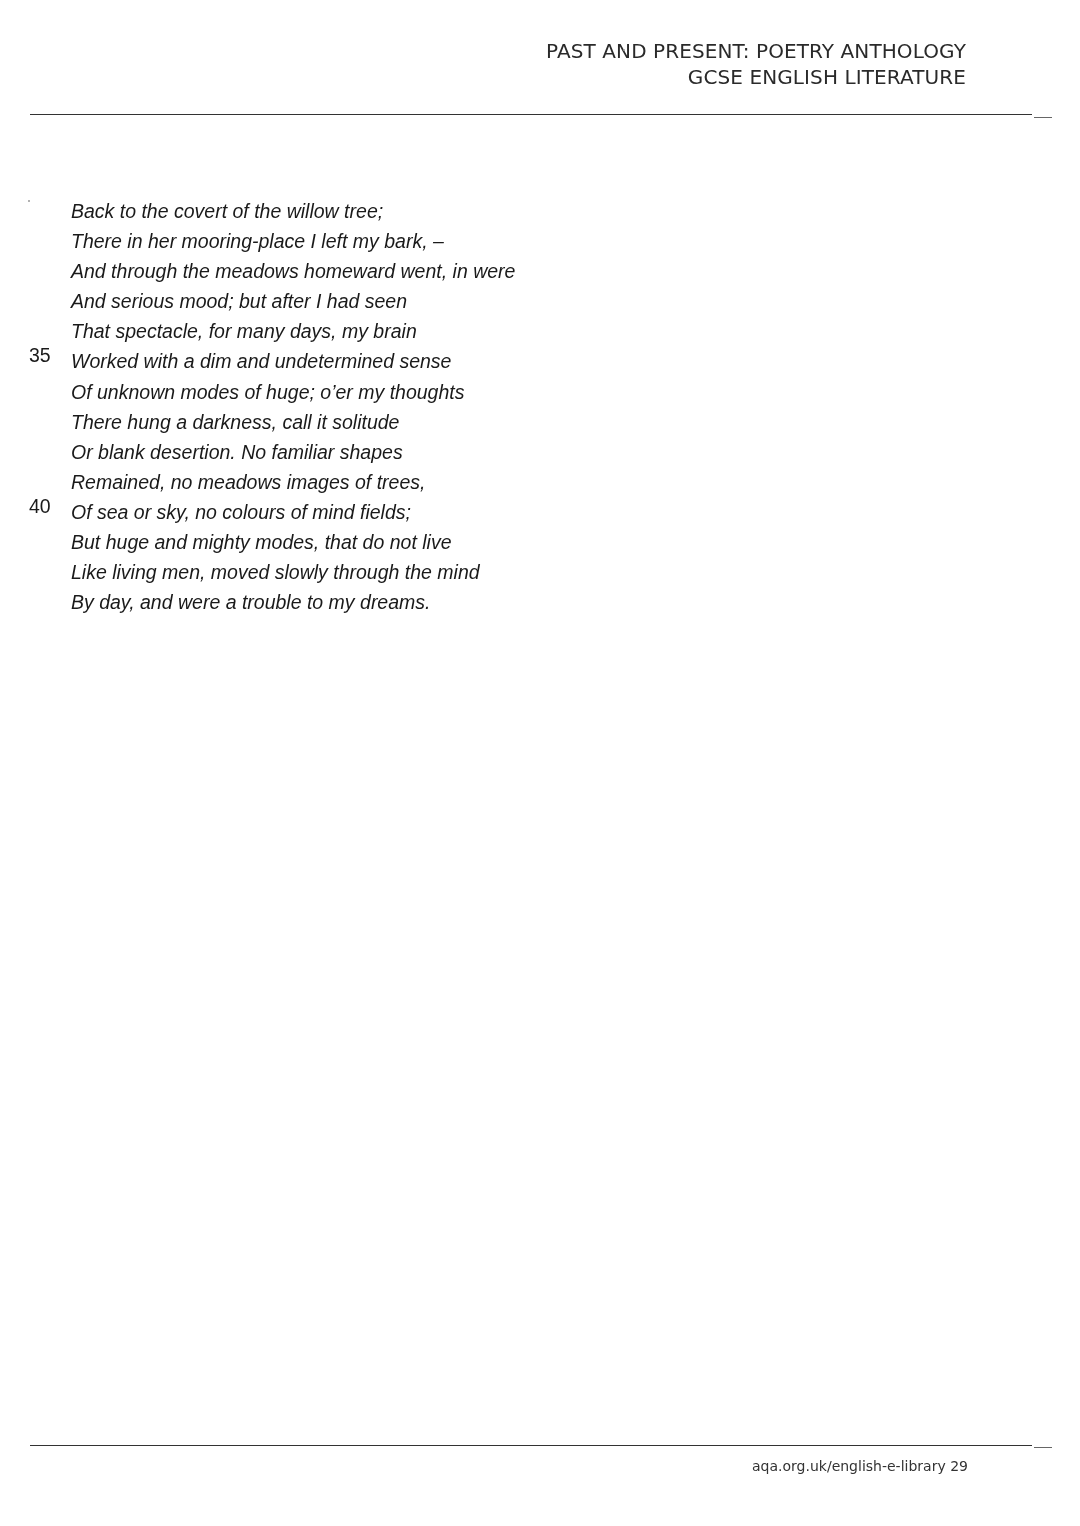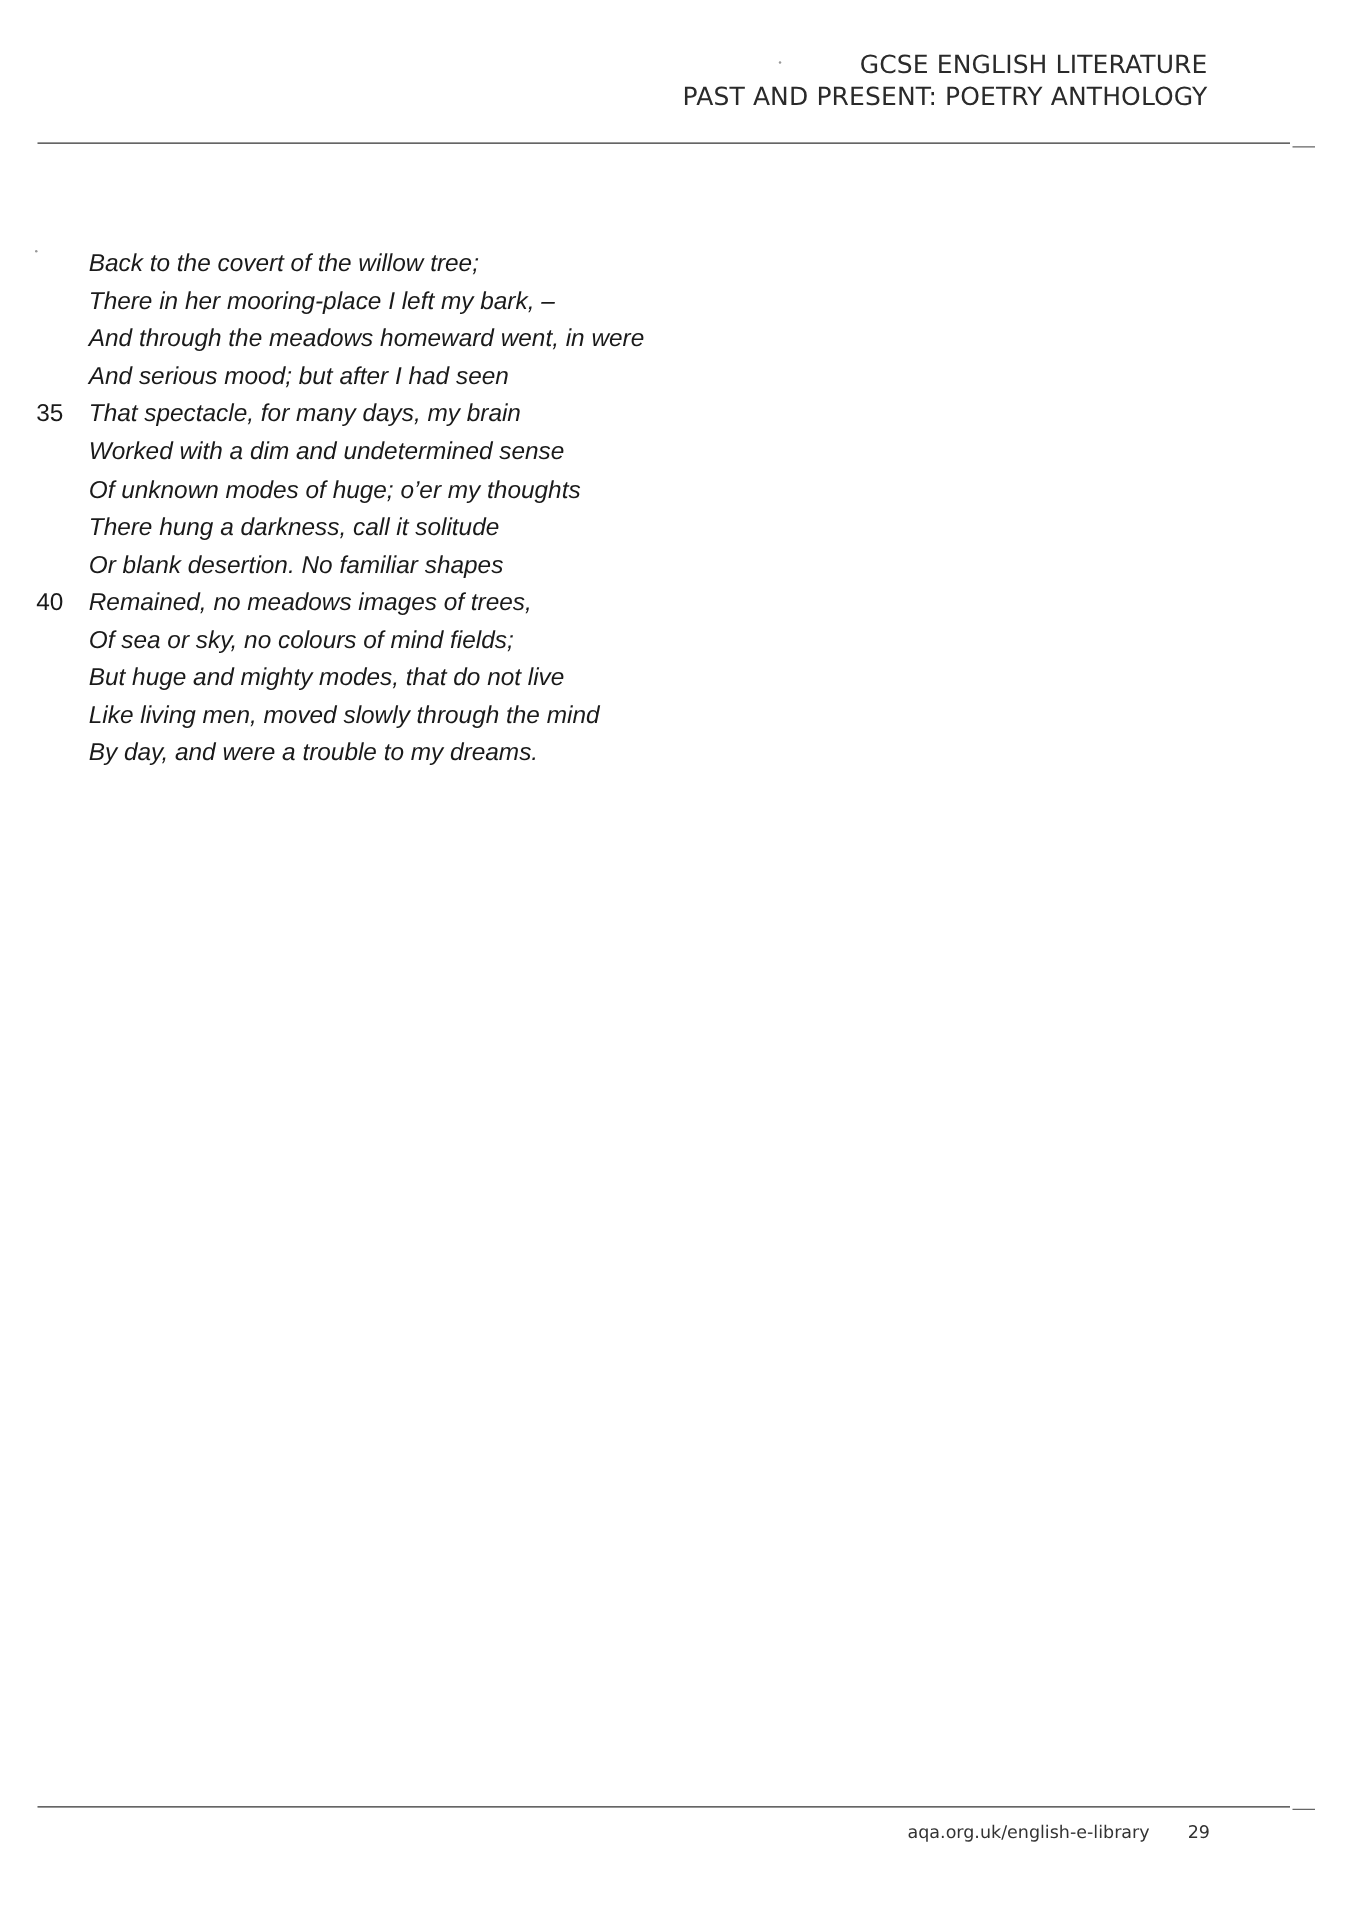--- a/index.html
+++ b/index.html
@@ -52,49 +52,50 @@
       position: relative;
       height: 30.1px;
       line-height: 30px;
       white-space: nowrap;
     }
     .line-number {
       position: absolute;
       left: 29px;
       width: 30px;
       text-align: left;
+      margin-top: 24px;
     }
     .line-text {
       position: absolute;
       left: 71px;
       font-style: italic;
     }
     .footer {
       position: absolute;
       top: 1458px;
       right: 112px;
       font-family: "DejaVu Sans", sans-serif;
       font-size: 14px;
       color: #333;
       white-space: nowrap;
     }
-    .footer .url { margin-right: 26px; }
+    .footer .url { }
     .speck {
       position: absolute;
       width: 2px; height: 2px;
       background: #999;
       border-radius: 1px;
     }
   </style>
 </head>
 <body>
 
 <div class="header">
+  <div>PAST AND PRESENT: POETRY ANTHOLOGY</div>
   <div>GCSE ENGLISH LITERATURE</div>
-  <div>PAST AND PRESENT: POETRY ANTHOLOGY</div>
 </div>
 
 <div class="rule top"></div>
 <div class="rule-tail" style="left:1034px; top:117px;"></div>
 
 <div class="poem">
   <div class="poem-line">
     <span class="line-number"></span>
     <span class="line-text">Back to the covert of the willow tree;</span>
   </div>

